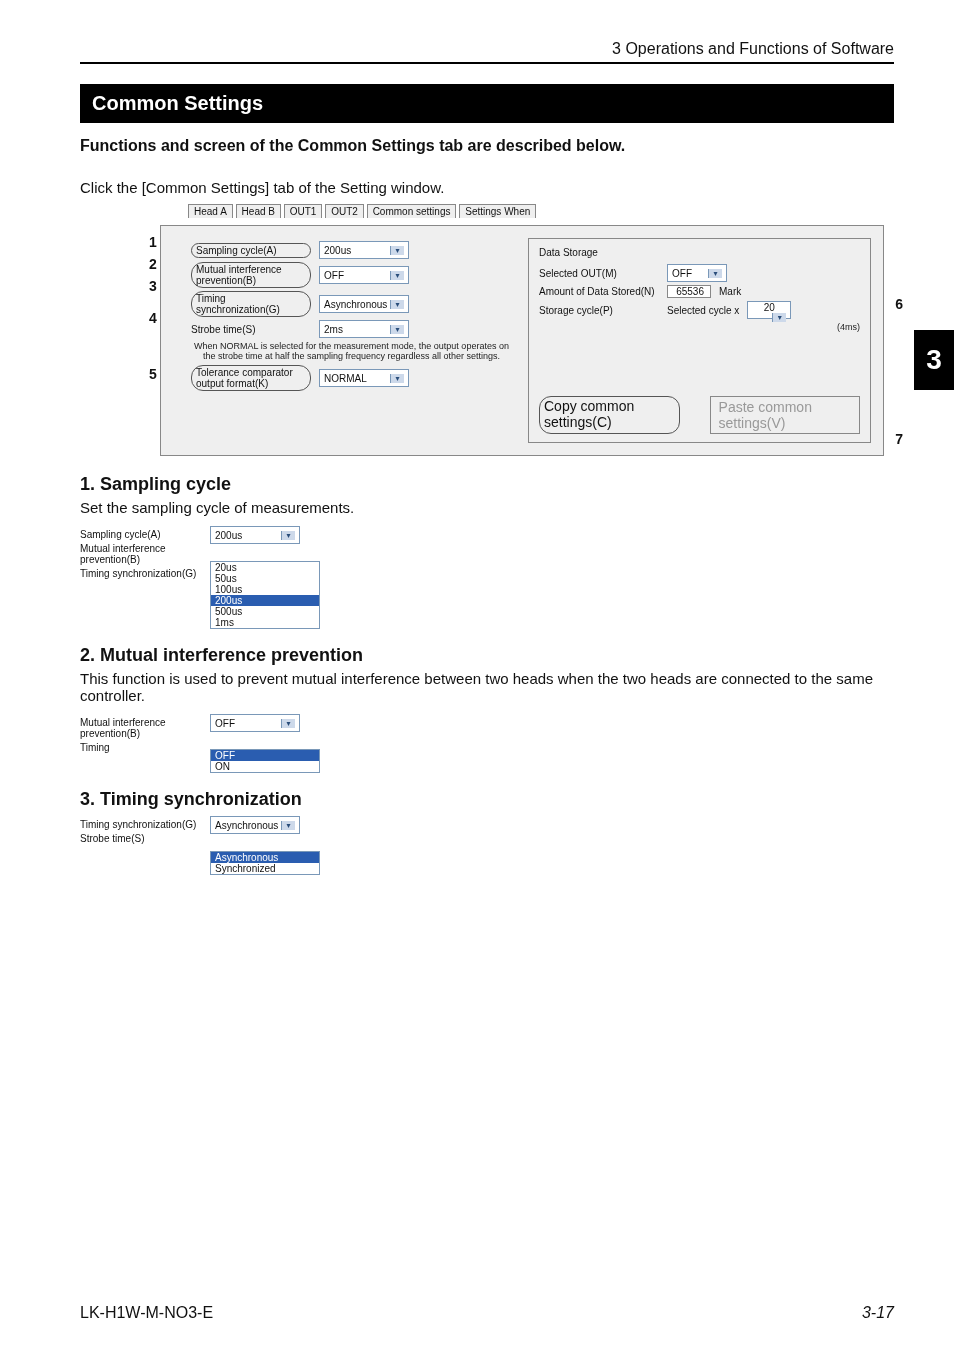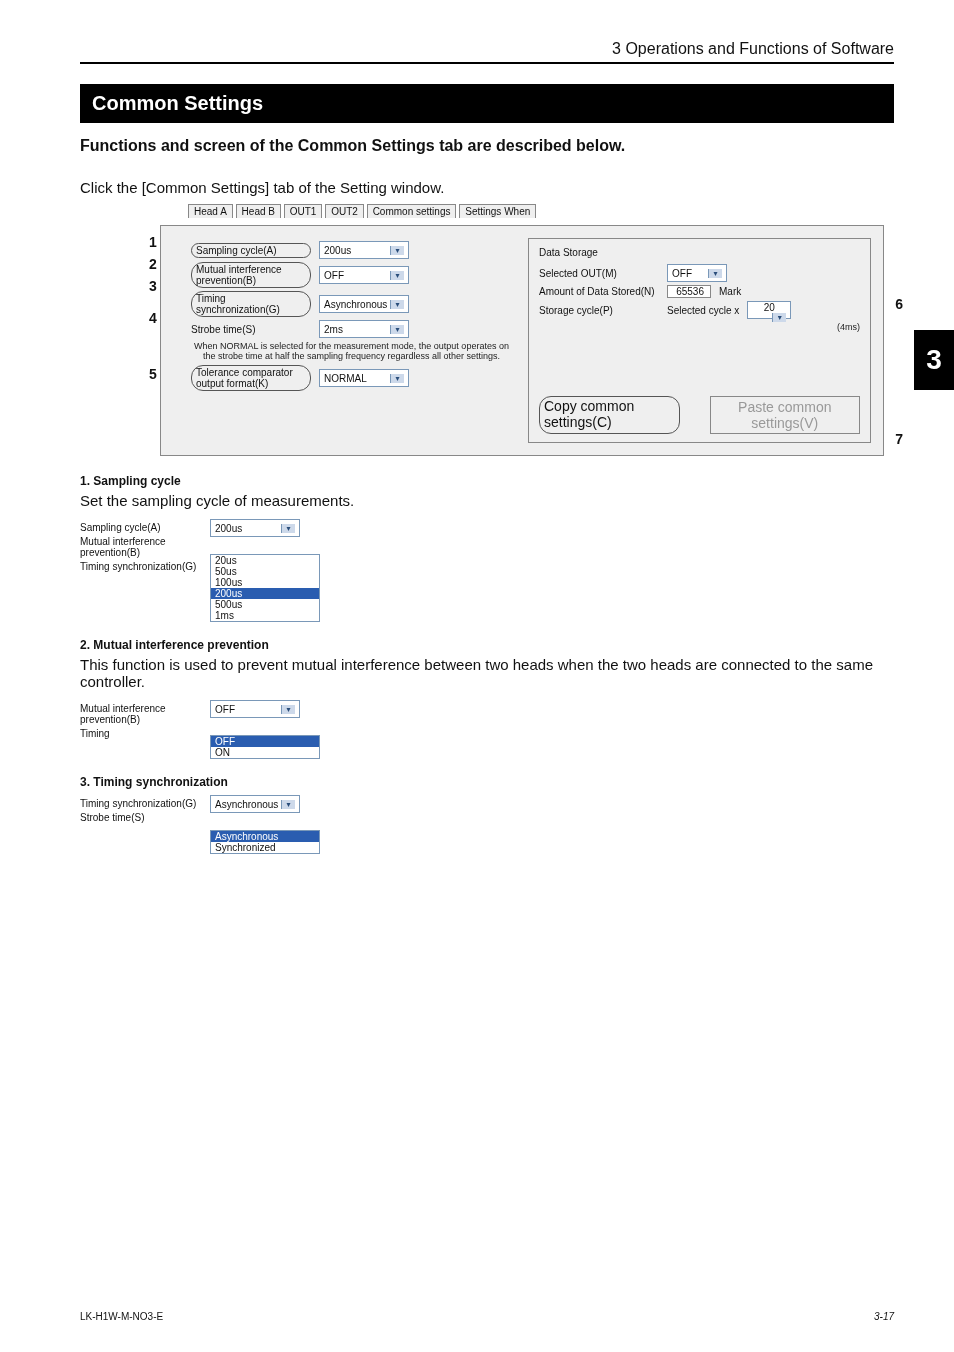--- a/index.html
+++ b/index.html
@@ -27,29 +27,29 @@
          background:#fff; height:18px; font-size:10px; padding:0 4px; min-width:90px; }
   .sel .arrow { margin-left:auto; background:#cdd9ea; border-left:1px solid #7a98b8;
                 width:14px; text-align:center; font-size:8px; color:#2a4d7a; }
   .num { display:inline-block; border:1px solid #888; background:#fff;
          padding:0 6px; font-size:10px; min-width:44px; text-align:right; }
   .tiny { font-size:9px; color:#222; margin:2px 0 4px 0;text-align:center; }
   .btn { border:1px solid #888; background:#efefef; padding:2px 8px;
          font-size:14px; display:inline-block; }
   .callout { position:absolute; font-weight:bold; font-size:14px; left:-18px; }
   .call-r { position:absolute; font-weight:bold; font-size:14px; }
-  h3.item { font-size:12px; margin:16px 0 4px 0; }
+  h3.item { font-size:18px; margin:16px 0 4px 0; }
   .mini { border:0; display:flex; gap:10px; font-size:10px; margin:6px 0 4px 0; }
   .mini .labels { width:120px; }
   .mini .labels div { margin:3px 0; }
   .mini .list { border:1px solid #7a98b8; background:#fff; min-width:110px;margin-top:17px; }
   .mini .list div { padding:0 4px; }
   .mini .list .hl { background:#2a5db0; color:#fff; }
   footer { position:absolute; bottom:30px; left:80px; right:60px;
-           display:flex; justify-content:space-between; font-size:10px; }
+           display:flex; justify-content:space-between; font-size:16px; }
   footer .pn { font-style:italic; }
   .bubble { border:1px solid #555; border-radius:12px; padding:1px 4px; display:inline-block; }
 </style>
 </head>
 <body>
 
 <div class="side-tab">3</div>
 
 <div class="page">
   <header class="running">3  Operations and Functions of Software</header>
@@ -133,21 +133,21 @@
           <span>Selected cycle x</span>
           <span class="sel" style="min-width:44px;flex-direction:column;">
             <span>20</span>
             <span class="arrow">▾</span>
           </span>
         </div>
         <div style="text-align:right;" class="tiny">(4ms)</div>
         <div style="height:60px;"></div>
         <div style="display:flex; gap:30px; justify-content:flex-start;">
           <span class="btn bubble">Copy common settings(C)</span>
-          <span class="btn" style="color:#999;text-align:center;">Paste common settings(V)</span>
+          <span class="btn" style="color:#999;">Paste common settings(V)</span>
         </div>
       </div>
 
       <span class="call-r" style="right:-20px; top:70px;">6</span>
       <span class="call-r" style="right:-20px; bottom:8px;">7</span>
     </div>
   </div>
 
   <h3 class="item">1.   Sampling cycle</h3>
   <p class="body">Set the sampling cycle of measurements.</p>

